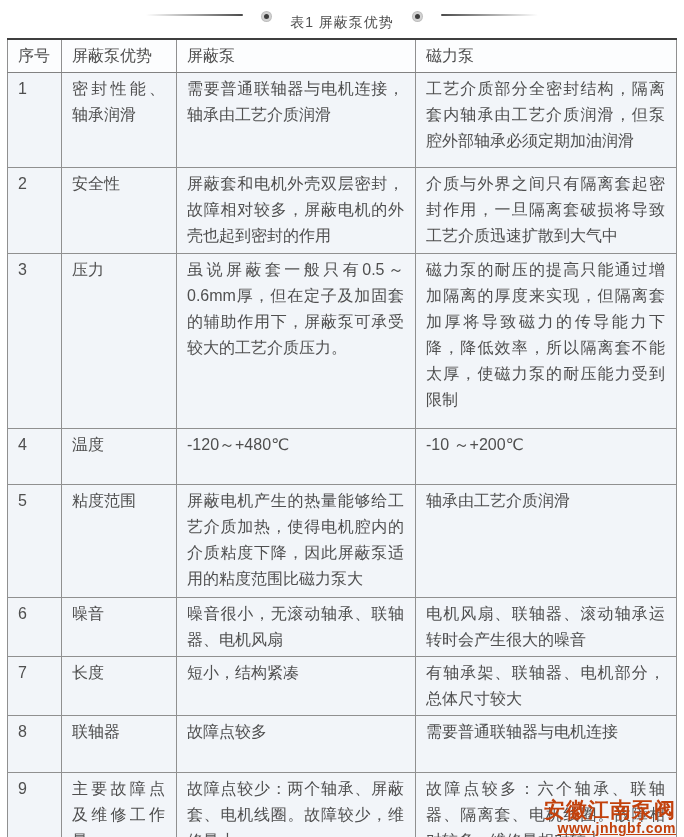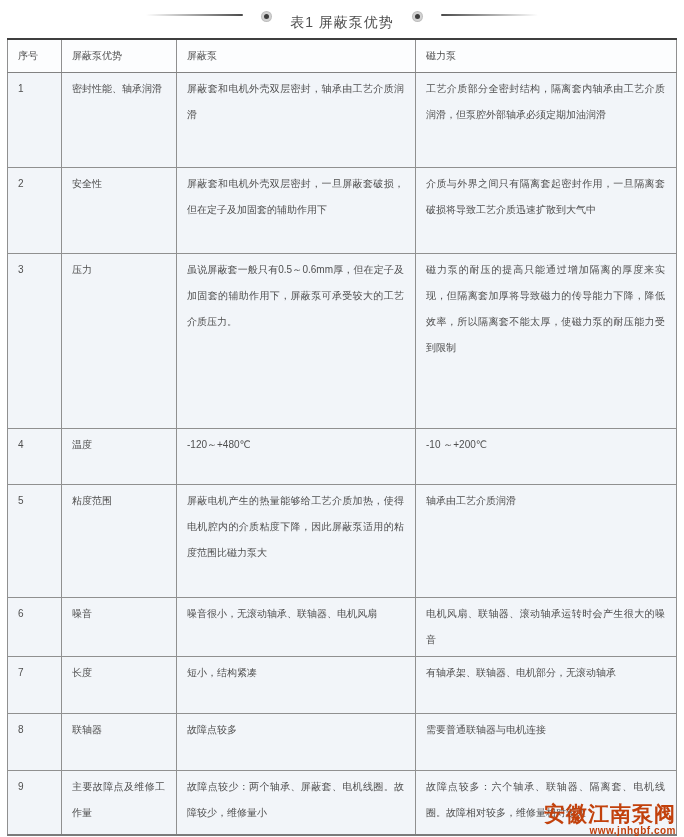--- a/index.html
+++ b/index.html
@@ -45,21 +45,21 @@
     border-bottom: 2px solid #7b7b7b;
   }
   .cmp col.c1 { width: 54px; }
   .cmp col.c2 { width: 115px; }
   .cmp col.c3 { width: 239px; }
   .cmp col.c4 { width: 261px; }
   .cmp th, .cmp td {
     border: 1px solid #909090;
     vertical-align: top;
     padding: 3px 11px 3px 10px;
-    font-size: 10px;
+    font-size: 16px;
     font-weight: normal;
     line-height: 26px;
     text-align: justify;
   }
   .cmp thead th {
     background: #fcfdfe;
     text-align: left;
     border-bottom: 1px solid #828282;
   }
   .cmp td.num { text-align: left; }
@@ -77,21 +77,21 @@
   
   .watermark {
     position: absolute;
     right: 8px; bottom: 1px;
     text-align: right;
     color: #c2410c;
     line-height: 1.05;
     pointer-events: none;
   }
   .wm-name { font-size: 21px; font-weight: bold; letter-spacing: 1px; }
-  .wm-url  { font-size: 10px; font-weight: bold; letter-spacing: 0.5px; }
+  .wm-url  { font-size: 14px; font-weight: bold; letter-spacing: 0.5px; text-decoration: underline; }
 </style>
 </head>
 <body>
 
 <div class="caption">
   <span class="cap-line left"></span>
   <span class="cap-dot"></span>
   <span class="cap-text">表1 屏蔽泵优势</span>
   <span class="cap-dot"></span>
   <span class="cap-line right"></span>
@@ -109,27 +109,27 @@
       <th>序号</th>
       <th>屏蔽泵优势</th>
       <th>屏蔽泵</th>
       <th>磁力泵</th>
     </tr>
   </thead>
   <tbody>
     <tr class="h-r1">
       <td class="num">1</td>
       <td>密封性能、轴承润滑</td>
-      <td>屏蔽套和电机外壳双层密封，轴承由工艺介质润滑</td>
+      <td>需要普通联轴器与电机连接，轴承由工艺介质润滑</td>
       <td>工艺介质部分全密封结构，隔离套内轴承由工艺介质润滑，但泵腔外部轴承必须定期加油润滑</td>
     </tr>
     <tr class="h-r2">
       <td class="num">2</td>
       <td>安全性</td>
-      <td>屏蔽套和电机外壳双层密封，一旦屏蔽套破损，但在定子及加固套的辅助作用下</td>
+      <td>屏蔽套和电机外壳双层密封，故障相对较多，屏蔽电机的外壳也起到密封的作用</td>
       <td>介质与外界之间只有隔离套起密封作用，一旦隔离套破损将导致工艺介质迅速扩散到大气中</td>
     </tr>
     <tr class="h-r3">
       <td class="num">3</td>
       <td>压力</td>
       <td>虽说屏蔽套一般只有0.5～0.6mm厚，但在定子及加固套的辅助作用下，屏蔽泵可承受较大的工艺介质压力。</td>
       <td>磁力泵的耐压的提高只能通过增加隔离的厚度来实现，但隔离套加厚将导致磁力的传导能力下降，降低效率，所以隔离套不能太厚，使磁力泵的耐压能力受到限制</td>
     </tr>
     <tr class="h-r4">
       <td class="num">4</td>
@@ -146,21 +146,21 @@
     <tr class="h-r6">
       <td class="num">6</td>
       <td>噪音</td>
       <td>噪音很小，无滚动轴承、联轴器、电机风扇</td>
       <td>电机风扇、联轴器、滚动轴承运转时会产生很大的噪音</td>
     </tr>
     <tr class="h-r7">
       <td class="num">7</td>
       <td>长度</td>
       <td>短小，结构紧凑</td>
-      <td>有轴承架、联轴器、电机部分，无滚动轴承</td>
+      <td>有轴承架、联轴器、电机部分，总体尺寸较大</td>
     </tr>
     <tr class="h-r8">
       <td class="num">8</td>
       <td>联轴器</td>
       <td>故障点较多</td>
       <td>需要普通联轴器与电机连接</td>
     </tr>
     <tr class="h-r9">
       <td class="num">9</td>
       <td>主要故障点及维修工作量</td>

